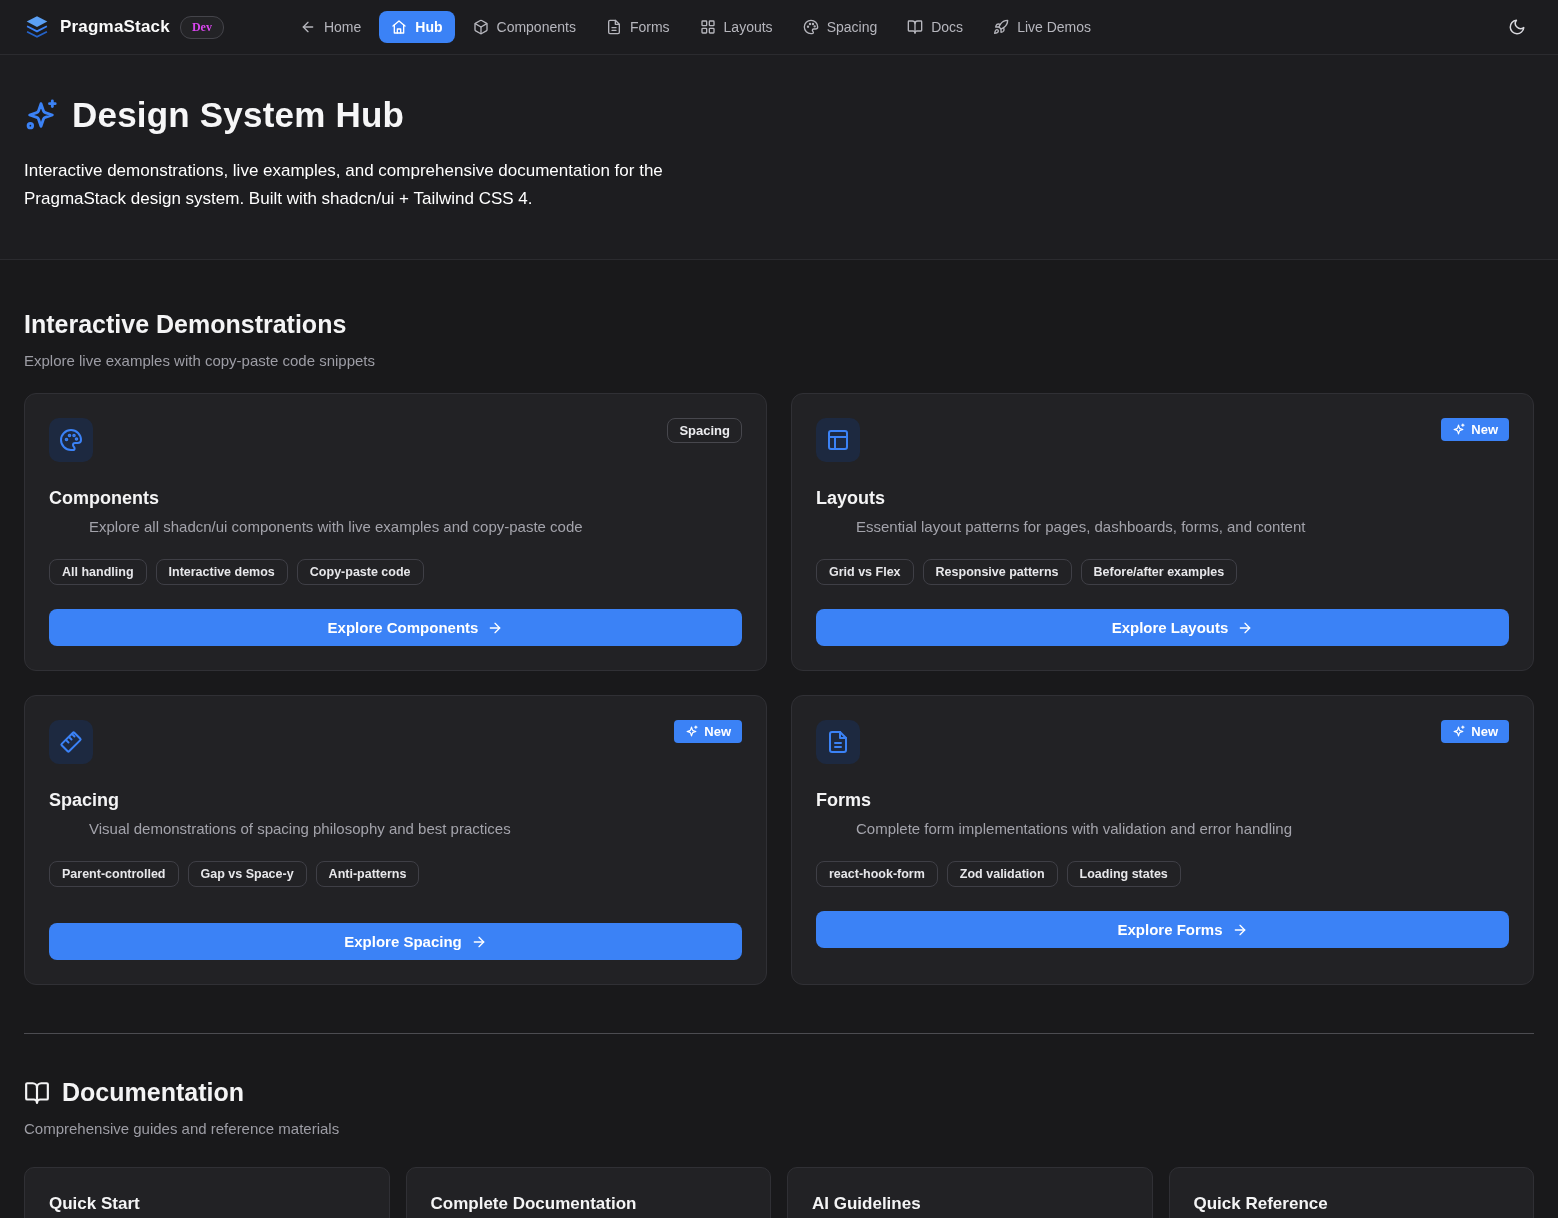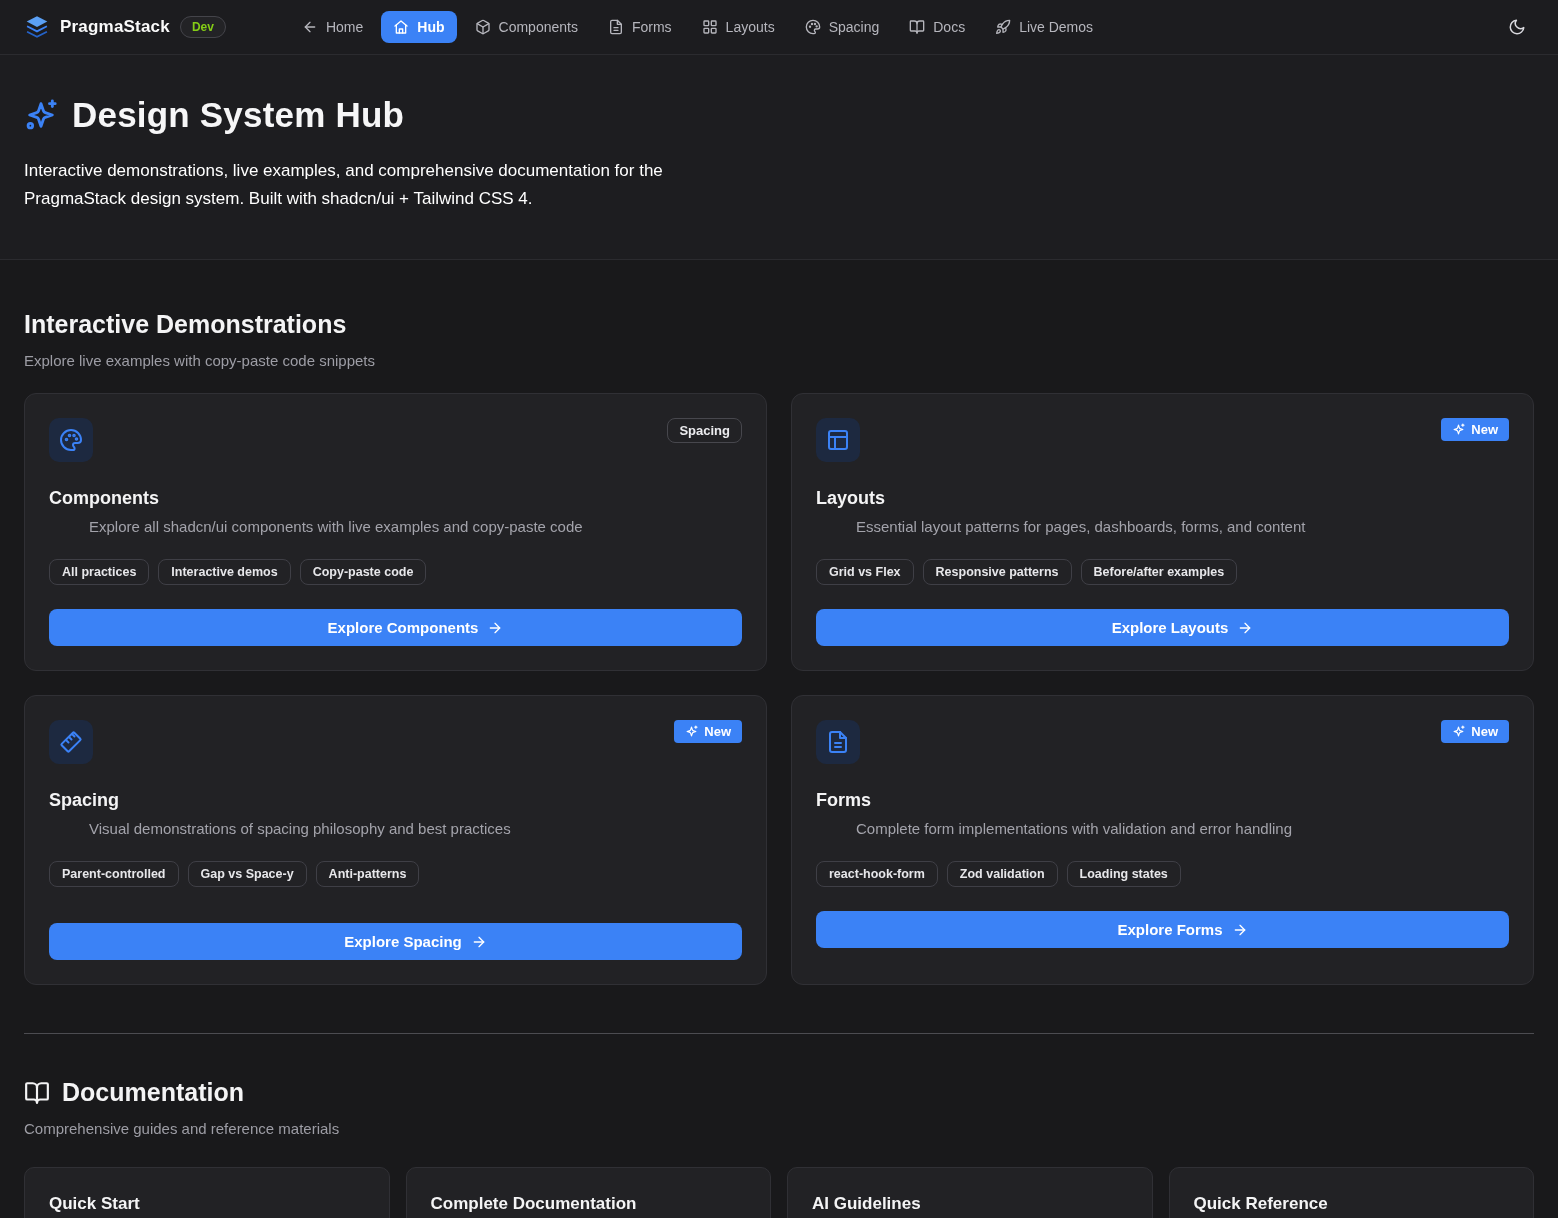--- a/index.html
+++ b/index.html
@@ -17,23 +17,23 @@
     height:55px;
     background:#1c1c1f;
     border-bottom:1px solid #2b2b2f;
     display:flex;
     align-items:center;
     padding:4px 24px;
   }
   .brand { display:flex; align-items:center; gap:10px; }
   .brand-name { font-size:17px; font-weight:700; color:#fafafa; letter-spacing:.2px; }
   .dev-badge {
-    font-size:12px; font-weight:700; color:#84cc16;
+    font-size:12px; font-weight:700; color:#d946ef;
     background:#232326; border:1px solid #44444a;
-    border-radius:11px; padding:3px 11px;
+    border-radius:11px; padding:3px 11px;font-family:Liberation Serif, serif;
   }
   .nav-items { display:flex; align-items:center; gap:6px; margin-left:64px; }
   .nav-item {
     display:flex; align-items:center; gap:8px;
     color:#b6b6bd; font-size:14px; font-weight:500;
     padding:8px 12px; border-radius:8px; cursor:pointer;
     text-decoration:none; white-space:nowrap;
   }
   .nav-item.active { background:#3b82f6; color:#ffffff; font-weight:600; }
   .nav-item .nic svg { stroke:currentColor; }
@@ -264,21 +264,21 @@
               <circle cx="10.5" cy="7.5" r=".8"></circle>
               <circle cx="15" cy="7.5" r=".8"></circle>
               <circle cx="17.5" cy="11" r=".8"></circle>
             </svg>
         </div>
         <span class="badge-outline">Spacing</span>
       </div>
       <h3 class="demo-title">Components</h3>
       <p class="demo-desc">Explore all shadcn/ui components with live examples and copy-paste code</p>
       <div class="tag-row">
-        <span class="tag">All practices</span>
+        <span class="tag">All handling</span>
         <span class="tag">Interactive demos</span>
         <span class="tag">Copy-paste code</span>
       </div>
       <button class="explore-btn" style="margin-top:24px;">
         <span>Explore Components</span>
         <span>
           <svg width="16" height="16" viewBox="0 0 24 24" fill="none" stroke="#ffffff" stroke-width="2" stroke-linecap="round" stroke-linejoin="round">
               <path d="M5 12h14"></path>
               <path d="m12 5 7 7-7 7"></path>
             </svg>

